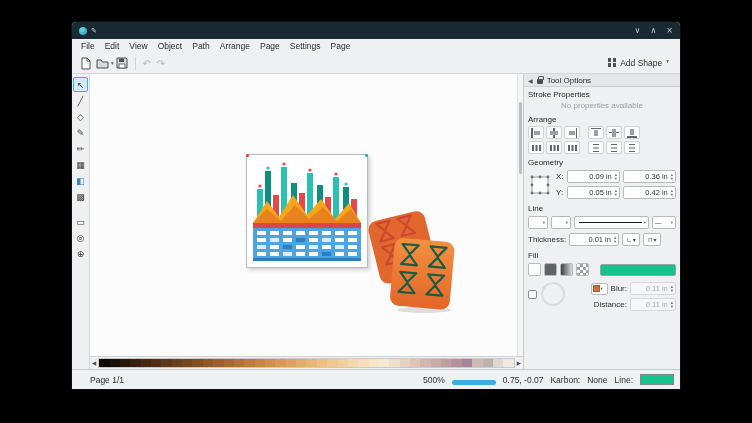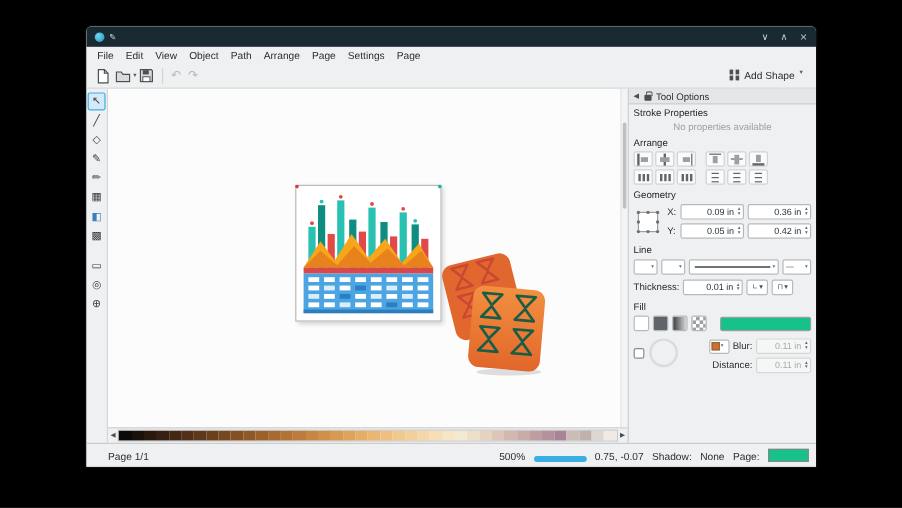--- a/index.html
+++ b/index.html
@@ -552,21 +552,21 @@
         </div>
       </div>
     </div>
 
     <div class="statusbar">
       <span class="sb-page">Page 1/1</span>
       <div class="sb-right">
         <span>500%</span>
         <span class="slider"></span>
         <span>0.75, -0.07</span>
-        <span>Shadow:</span>
+        <span>Karbon:</span>
         <span>None</span>
-        <span>Page:</span>
+        <span>Line:</span>
         <span class="sb-swatch" style="background: rgb(22, 194, 137);"></span>
       </div>
     </div>
 
   </div>
 </div>
 
 </body></html>

